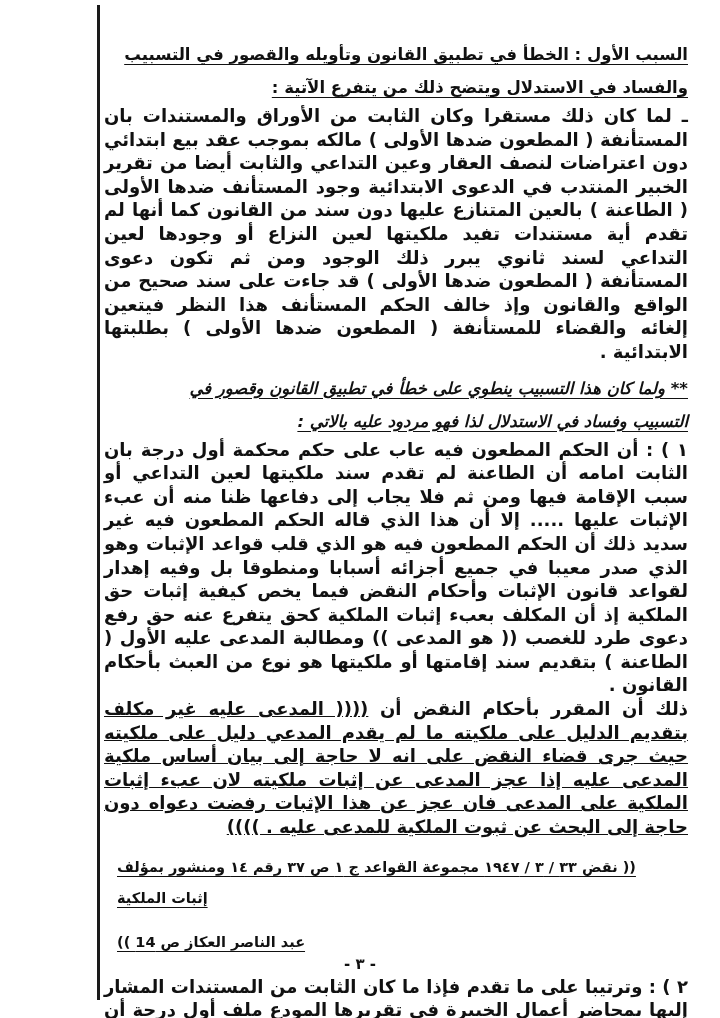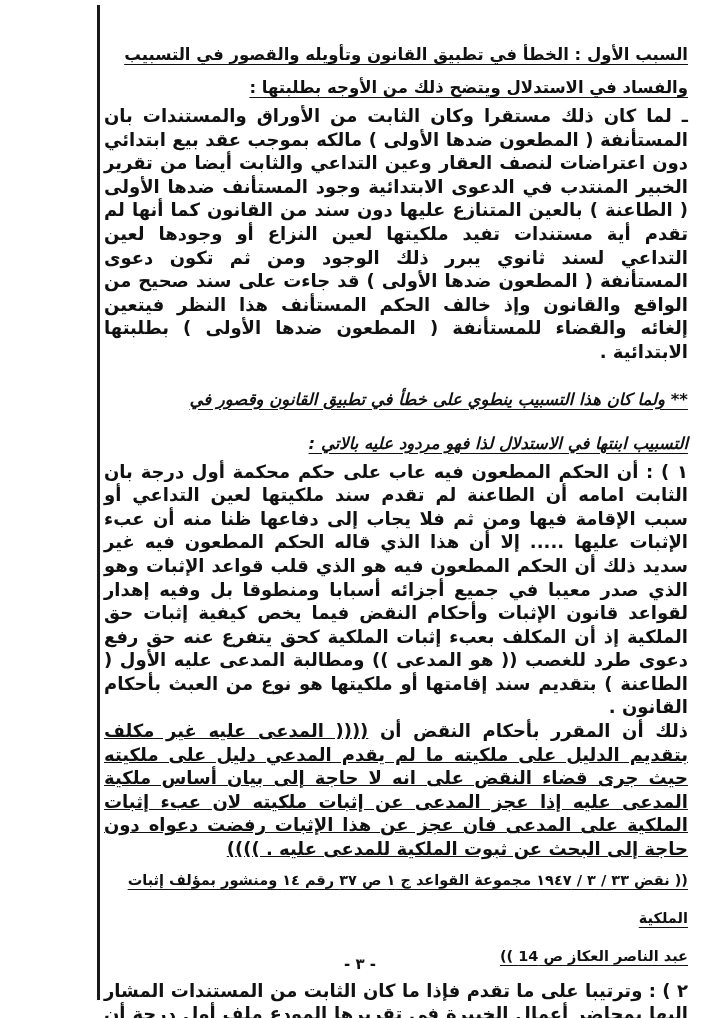--- a/index.html
+++ b/index.html
@@ -17,59 +17,59 @@
     direction: rtl; text-align: justify;
     font-family: "DejaVu Sans", sans-serif;
     font-weight: bold;
   }
   .heading {
     font-size: 16.5px; line-height: 33px; text-decoration: underline;
     text-underline-offset: 4px; text-align: right; margin: 0;
     font-style: normal; letter-spacing: 0;
   }
   .heading.h1 { margin-top: 0; }
-  .heading.h2 { margin-top: 11px; font-style: italic; }
+  .heading.h2 { margin-top: 0; font-style: italic; }
   .wajh {
     font-size: 16px; line-height: 30px; margin: 6px 0 0 0; text-align: justify;
     text-align-last: right;
   }
   .wajh .lead { font-size: 17px; text-decoration: underline; text-underline-offset: 4px; }
   .wajh .rest { font-weight: normal; text-decoration: underline; text-underline-offset: 4px; font-size: 15px; }
   .body-text {
     font-size: 18px; line-height: 23.6px; margin: 0; text-align: justify;
     text-align-last: right;
   }
   .citation {
-    font-size: 14.5px; line-height: 38px; margin: 0; text-decoration: underline;
-    text-underline-offset: 4px; text-align: right;
+    font-size: 14.5px; line-height: 31px; margin: 13px; text-decoration: underline;
+    text-underline-offset: 4px; text-align: left;
   }
   .page-number {
     position: absolute; left: 0; width: 720px; top: 955px; text-align: center;
     font-family: "DejaVu Sans", sans-serif; font-weight: bold; font-size: 15px;
     direction: rtl;
   }
   .gap-s { height: 4px; }
   .gap-m { height: 8px; }
 </style>
 </head>
 <body>
 
 <div class="page">
   <div class="left-rule"></div>
 
   <div class="content">
     <p class="heading h1">السبب الأول : الخطأ في تطبيق القانون وتأويله والقصور في التسبيب</p>
-    <p class="heading h1">والفساد في الاستدلال ويتضح ذلك من الأوجه بطلبتها :</p>
+    <p class="heading h1">والفساد في الاستدلال ويتضح ذلك من يتفرع الآتية :</p>
 
 
     <p class="body-text">ـ لما كان ذلك مستقرا وكان الثابت من الأوراق والمستندات بان المستأنفة ( المطعون ضدها الأولى ) مالكه بموجب عقد بيع ابتدائي دون اعتراضات لنصف العقار وعين التداعي والثابت أيضا من تقرير الخبير المنتدب في الدعوى الابتدائية وجود المستأنف ضدها الأولى ( الطاعنة ) بالعين المتنازع عليها دون سند من القانون كما أنها لم تقدم أية مستندات تفيد ملكيتها لعين النزاع أو وجودها لعين التداعي لسند ثانوي يبرر ذلك الوجود ومن ثم تكون دعوى المستأنفة ( المطعون ضدها الأولى ) قد جاءت على سند صحيح من الواقع والقانون وإذ خالف الحكم المستأنف هذا النظر فيتعين إلغائه والقضاء للمستأنفة ( المطعون ضدها الأولى ) بطلبتها الابتدائية .</p>
 
     <div class="gap-m"></div>
     <p class="heading h2">** ولما كان هذا التسبيب ينطوي على خطأ في تطبيق القانون وقصور في</p>
-    <p class="heading h2">التسبيب ابنتها في الاستدلال لذا فهو مردود عليه بالاتي :</p>
+    <p class="heading h2">التسبيب وفساد في الاستدلال لذا فهو مردود عليه بالاتي :</p>
 
     <p class="body-text">١ ) : أن الحكم المطعون فيه عاب على حكم محكمة أول درجة بان الثابت امامه أن الطاعنة لم تقدم سند ملكيتها لعين التداعي أو سبب الإقامة فيها ومن ثم فلا يجاب إلى دفاعها ظنا منه أن عبء الإثبات عليها ..... إلا أن هذا الذي قاله الحكم المطعون فيه غير سديد ذلك أن الحكم المطعون فيه هو الذي قلب قواعد الإثبات وهو الذي صدر معيبا في جميع أجزائه أسبابا ومنطوقا بل وفيه إهدار لقواعد قانون الإثبات وأحكام النقض فيما يخص كيفية إثبات حق الملكية إذ أن المكلف بعبء إثبات الملكية كحق يتفرع عنه حق رفع دعوى طرد للغصب (( هو المدعى )) ومطالبة المدعى عليه الأول ( الطاعنة ) بتقديم سند إقامتها أو ملكيتها هو نوع من العبث بأحكام القانون .</p>
 
     <p class="body-text">
       <span>ذلك أن المقرر بأحكام النقض أن </span><span class="underlined" style="text-decoration:underline;">(((( المدعى عليه غير مكلف بتقديم الدليل على ملكيته ما لم يقدم المدعي دليل على ملكيته حيث جرى قضاء النقض على انه لا حاجة إلى بيان أساس ملكية المدعى عليه إذا عجز المدعى عن إثبات ملكيته لان عبء إثبات الملكية على المدعى فان عجز عن هذا الإثبات رفضت دعواه دون حاجة إلى البحث عن ثبوت الملكية للمدعى عليه . ))))</span>
     </p>
 
     <p class="citation">(( نقض ٣٣ / ٣ / ١٩٤٧ مجموعة القواعد ج ١ ص ٣٧ رقم ١٤ ومنشور بمؤلف إثبات الملكية</p>
     <p class="citation">عبد الناصر العكاز ص 14 ))</p>
 

